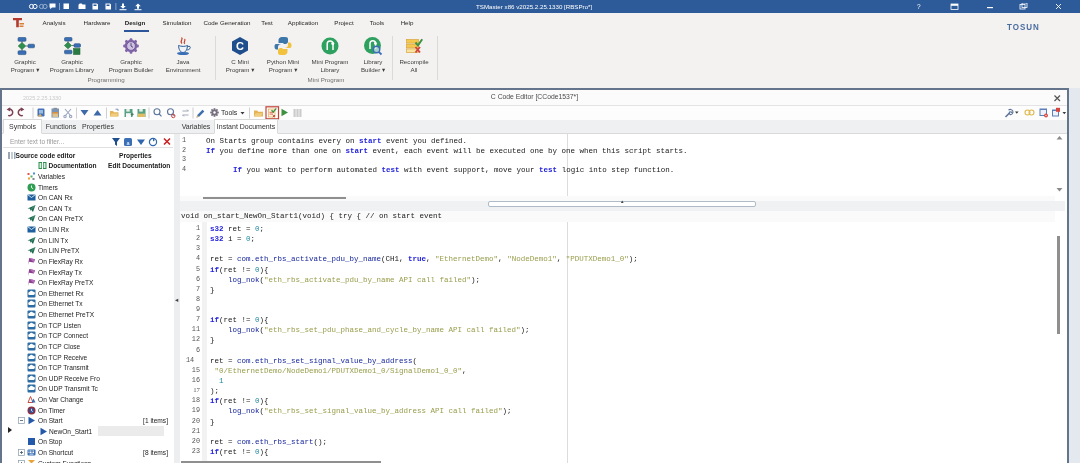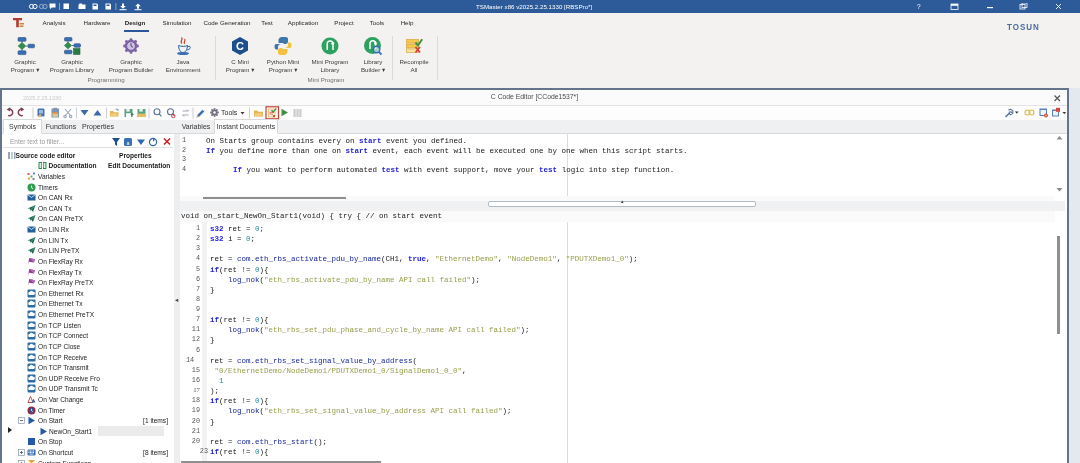--- a/index.html
+++ b/index.html
@@ -645,20 +645,20 @@
     <div class="cl" style="left:30px;top:164.1px;">);</div>
     <div class="ln" style="left:0px;top:174.2px;">18</div>
     <div class="cl" style="left:30px;top:174.2px;"><span class="kw">if</span>(ret != <span class="num">0</span>){</div>
     <div class="ln" style="left:0px;top:184.3px;">19</div>
     <div class="cl" style="left:30px;top:184.3px;">    <span class="fn">log_nok</span>(<span class="str">"eth_rbs_set_signal_value_by_address API call failed"</span>);</div>
     <div class="ln" style="left:0px;top:194.5px;">20</div>
     <div class="cl" style="left:30px;top:194.5px;">}</div>
     <div class="ln" style="left:0px;top:204.6px;">21</div>
     <div class="ln" style="left:0px;top:214.7px;">20</div>
     <div class="cl" style="left:30px;top:214.7px;">ret = <span class="fn">com.eth_rbs_start</span>();</div>
-    <div class="ln" style="left:8px;top:224.9px;">23</div>
+    <div class="ln" style="left:0px;top:224.9px;">23</div>
     <div class="cl" style="left:30px;top:224.9px;"><span class="kw">if</span>(ret != <span class="num">0</span>){</div>
     <div class="sb-v" style="left:877px;top:14px;height:98px;width:3px;"></div>
     <div class="sb-h" style="left:1px;top:239px;width:200px;"></div>
   </div>
 </div>
 
 <div class="abs" style="left:1069px;top:88px;width:11px;height:375px;background:#e4e9f0;"></div>
 
 </body></html>

